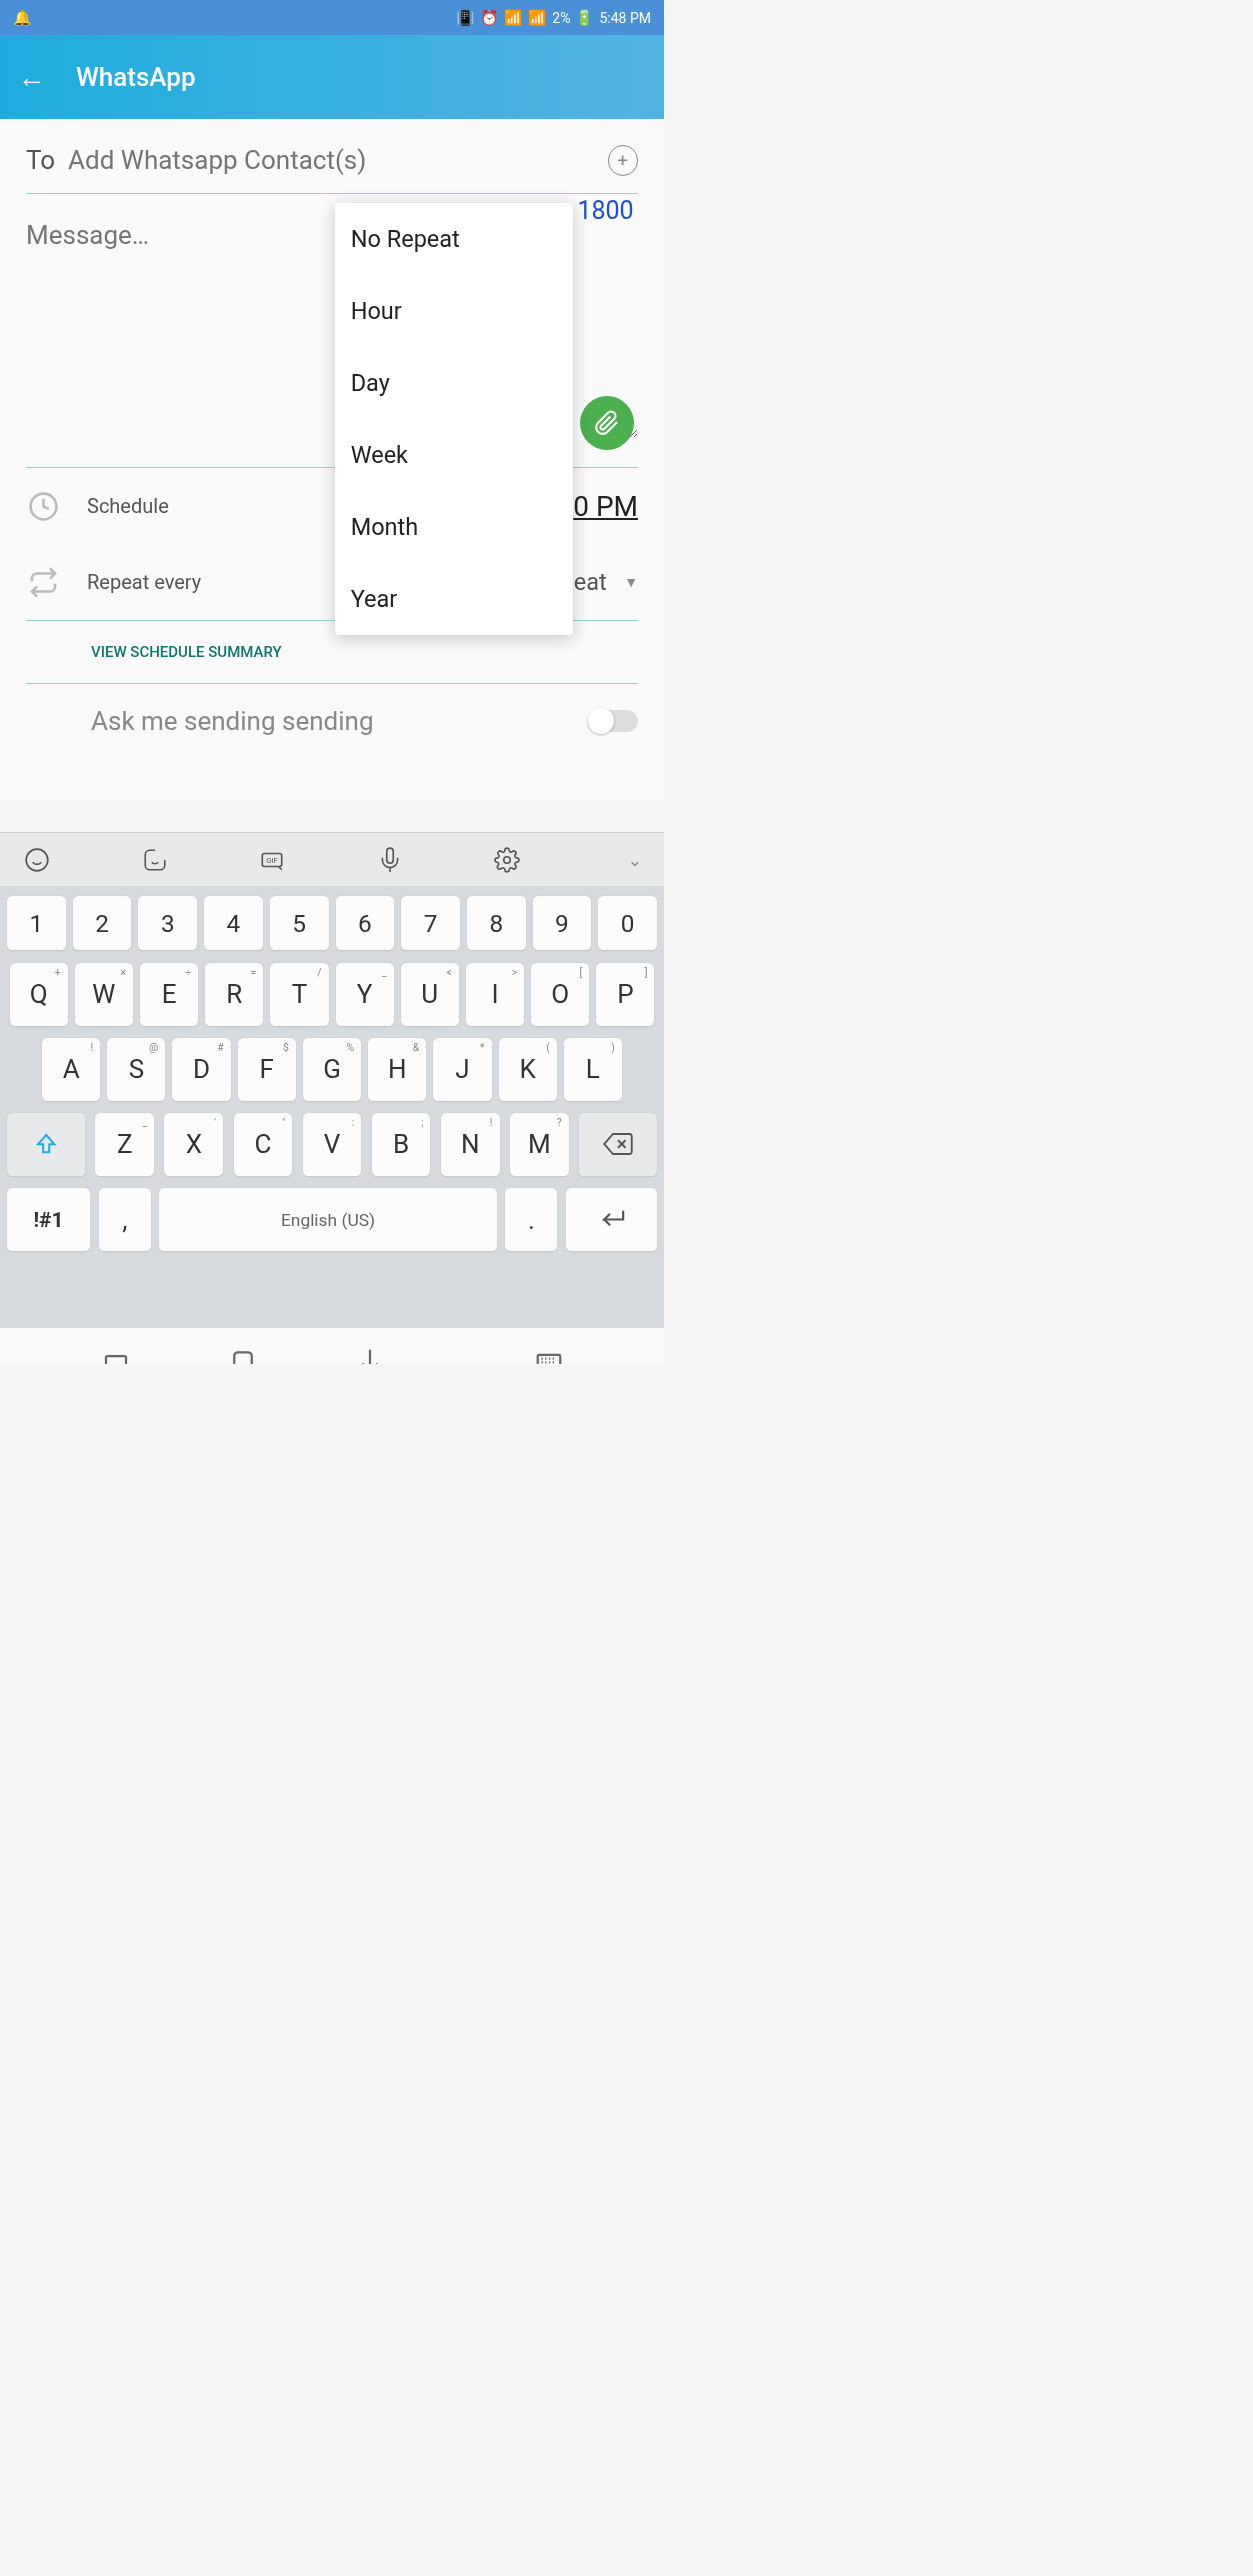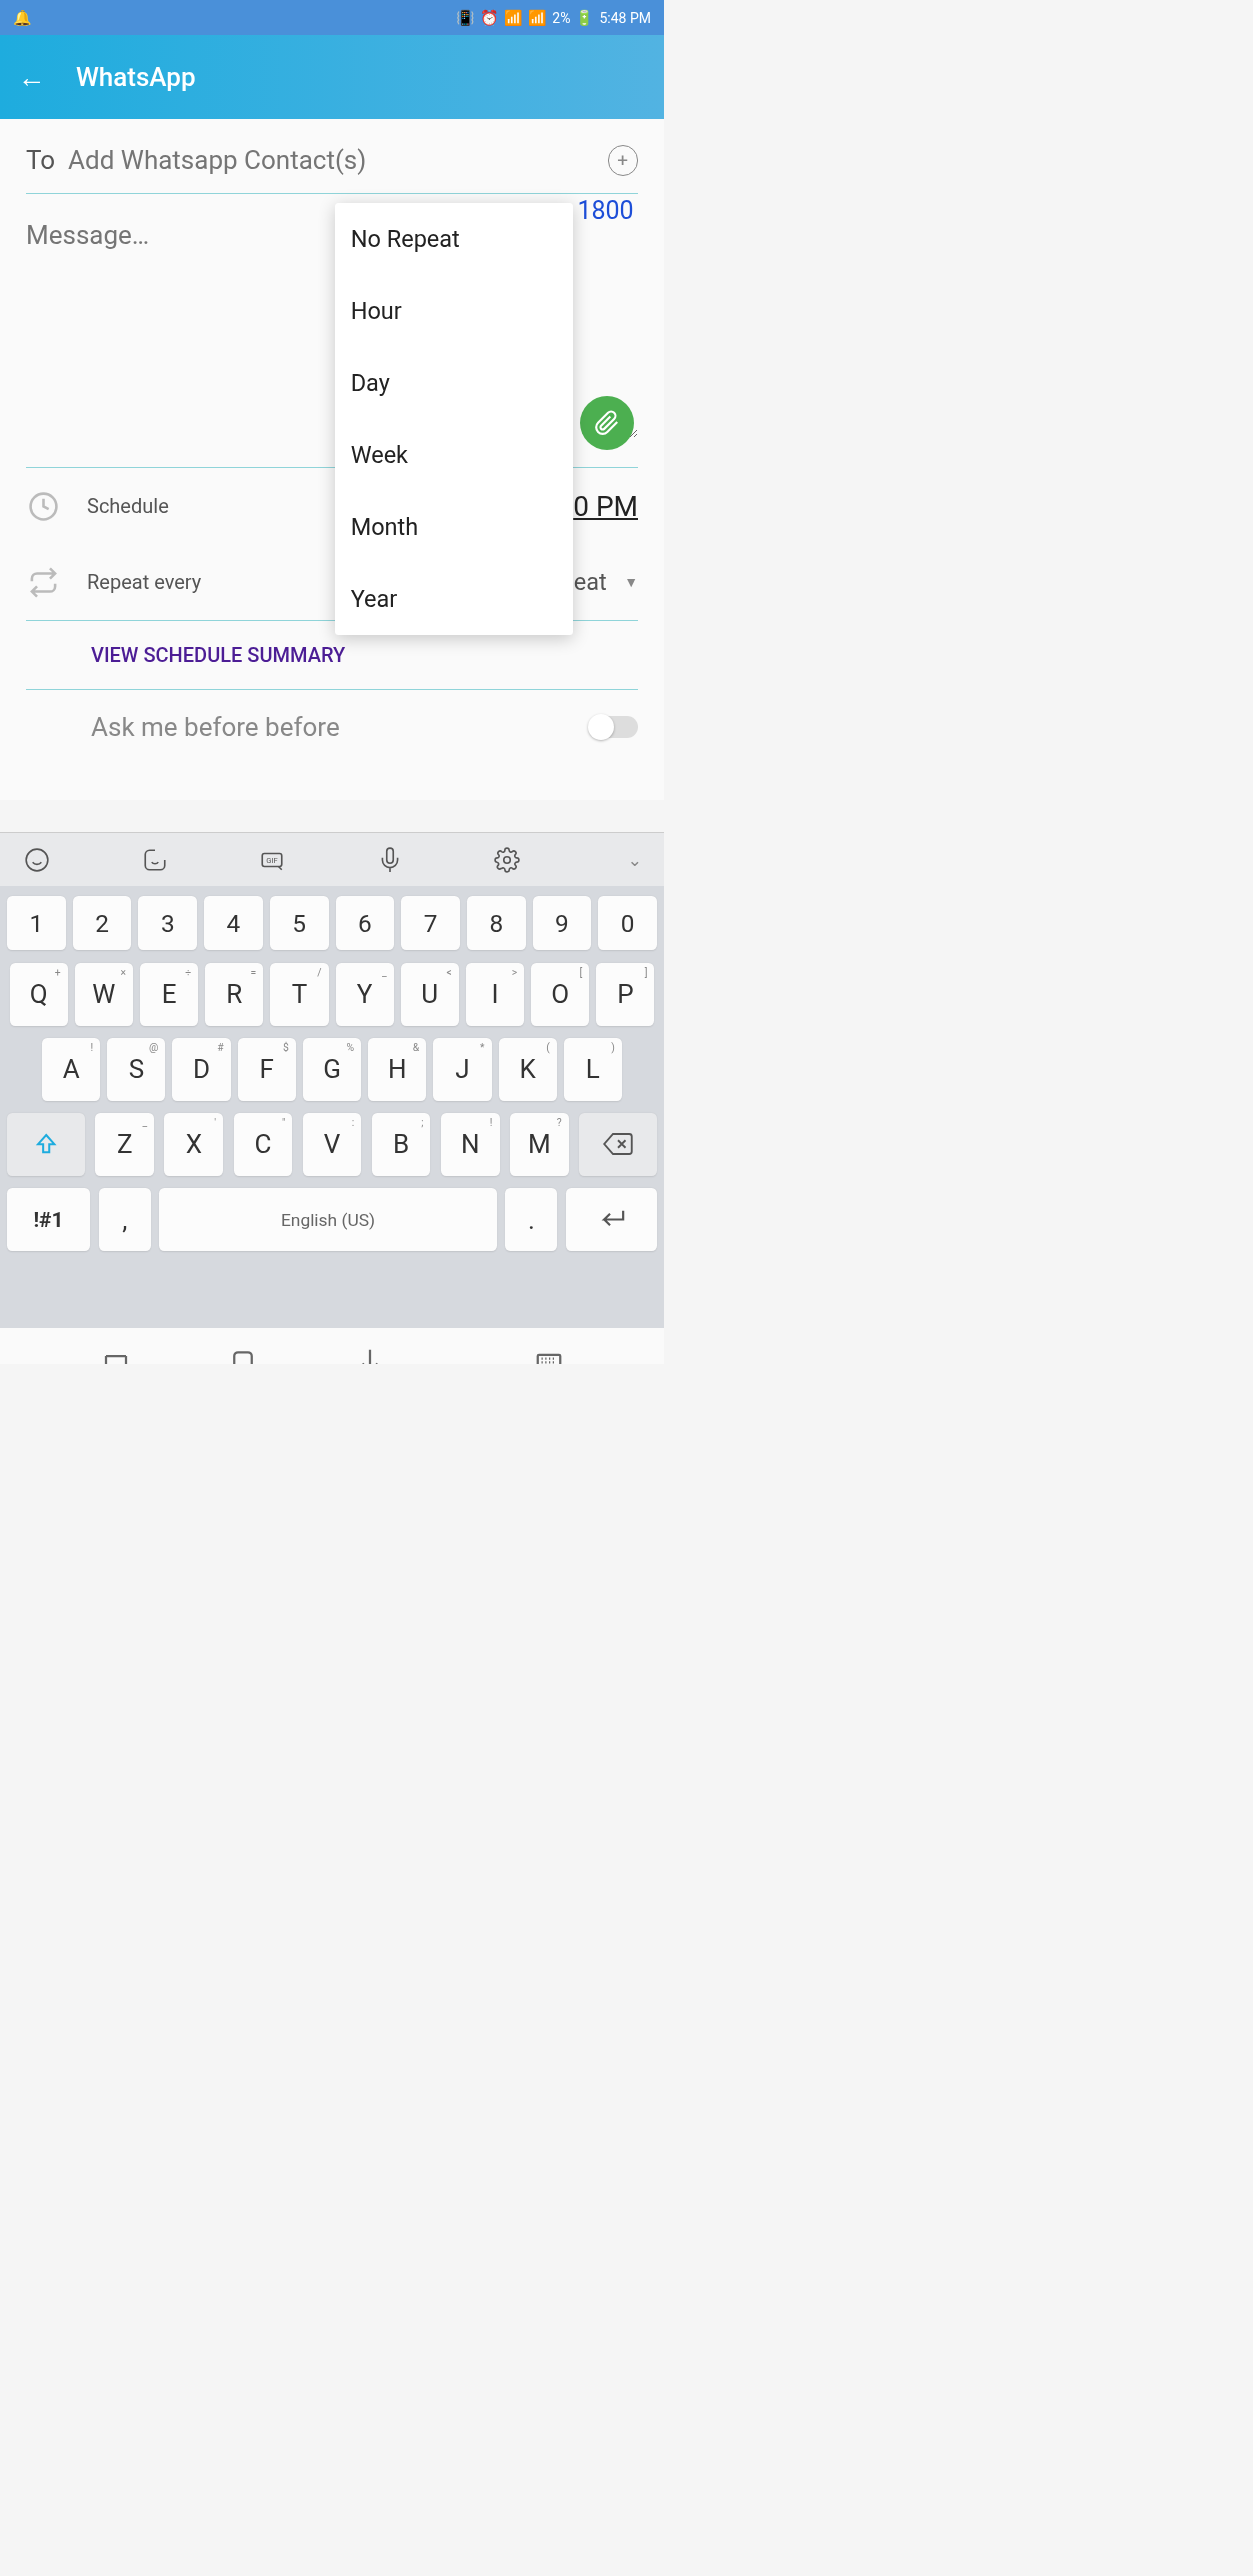--- a/index.html
+++ b/index.html
@@ -30,21 +30,21 @@
     .schedule-row { display: flex; align-items: center; padding: 22px 0; gap: 26px; }
     .schedule-icon { width: 35px; display: flex; justify-content: center; }
     .schedule-icon svg { width: 31px; height: 31px; fill: none; stroke: #bbb; stroke-width: 2; }
     .schedule-label { font-size: 20px; color: #555; flex: 1; }
     .schedule-value { font-size: 28px; color: #222; text-decoration: underline; }
     
     .repeat-row { display: flex; align-items: center; padding: 22px 0; gap: 26px; border-bottom: 1.7px solid #8fd4d9; }
     .repeat-dropdown { display: flex; align-items: center; gap: 17.4px; font-size: 23.5px; color: #555; }
     .chevron { font-size: 14px; color: #888; }
     
-    .view-summary { padding: 22px 0 22px 65px; font-size: 20px; color: #4c1d95; font-weight: 500; border-bottom: 1.7px solid #8fd4d9; }
+    .view-summary { padding: 22px 0 22px 65px; font-size: 15px; color: #0f766e; font-weight: 500; border-bottom: 1.7px solid #8fd4d9; }
     
     .ask-row { display: flex; align-items: center; padding: 22px 0 0 65px; gap: 26px; }
     .ask-label { font-size: 26px; color: #888; flex: 1; }
     .toggle { width: 48px; height: 22.6px; background: #ddd; border-radius: 11.3px; position: relative; }
     .toggle::after { content: ''; position: absolute; width: 26px; height: 26px; background: white; border-radius: 50%; top: -1.7px; left: -1.7px; box-shadow: 0 0.9px 2.6px rgba(0,0,0,0.3); }
     
     .dropdown-menu { position: absolute; top: 203px; left: 335px; width: 238px; background: white; box-shadow: 0 3.5px 17.4px rgba(0,0,0,0.2); border-radius: 3.5px; z-index: 100; }
     .dropdown-item { padding: 22px 15.7px; font-size: 23.5px; color: #222; cursor: pointer; }
     
     .keyboard-toolbar { height: 54px; background: #e8e9eb; display: flex; align-items: center; padding: 0 22px; gap: 87px; border-top: 0.9px solid #ccc; margin-top: 32px; }
@@ -136,21 +136,21 @@
     <span class="schedule-label">Repeat every</span>
     <div class="repeat-dropdown">
       <span>No Repeat</span>
       <span class="chevron">▼</span>
     </div>
   </div>
 
   <div class="view-summary">VIEW SCHEDULE SUMMARY</div>
 
   <div class="ask-row">
-    <span class="ask-label">Ask me before before</span>
+    <span class="ask-label">Ask me sending sending</span>
     <div class="toggle"></div>
   </div>
 </div>
 
 <div class="dropdown-menu">
   <div class="dropdown-item">No Repeat</div>
   <div class="dropdown-item">Hour</div>
   <div class="dropdown-item">Day</div>
   <div class="dropdown-item">Week</div>
   <div class="dropdown-item">Month</div>

